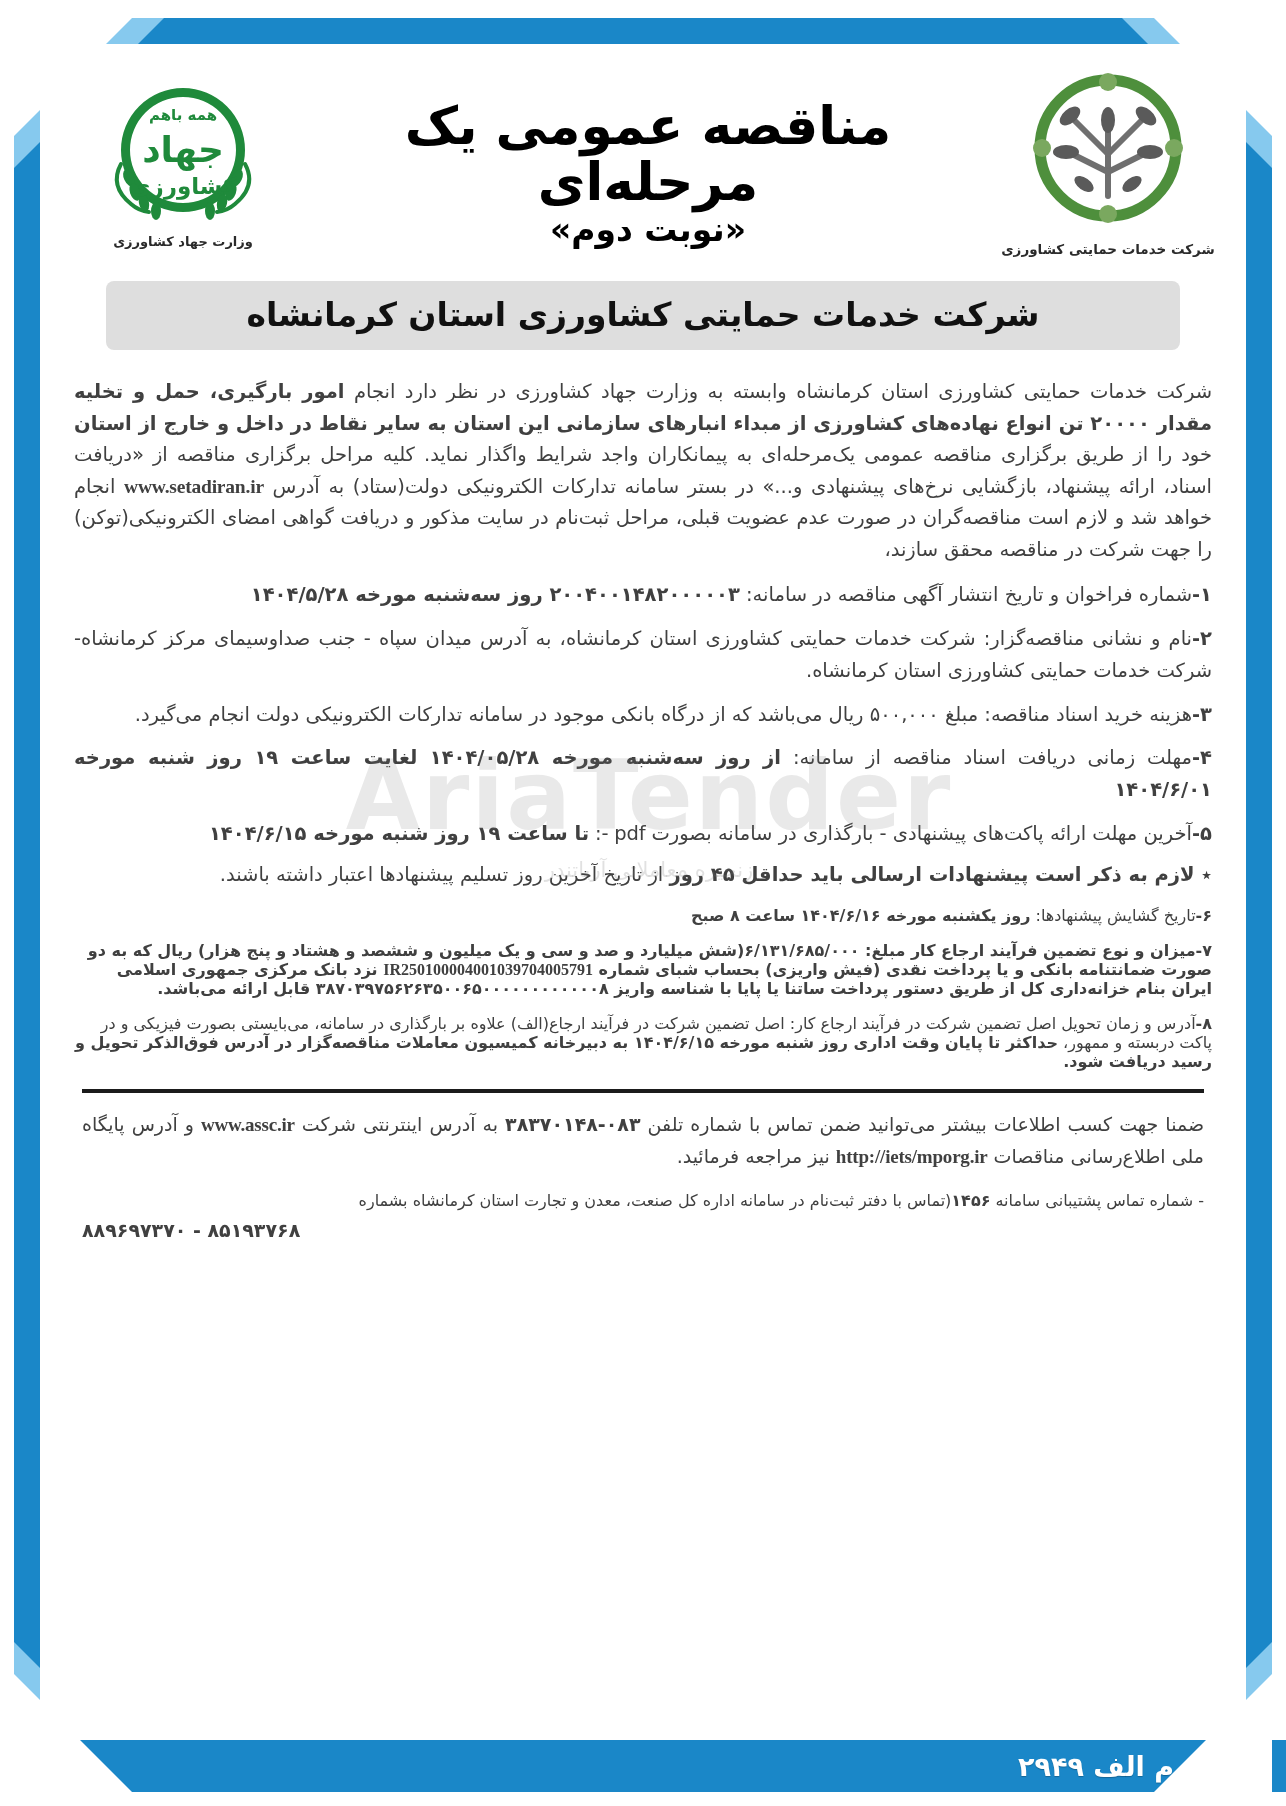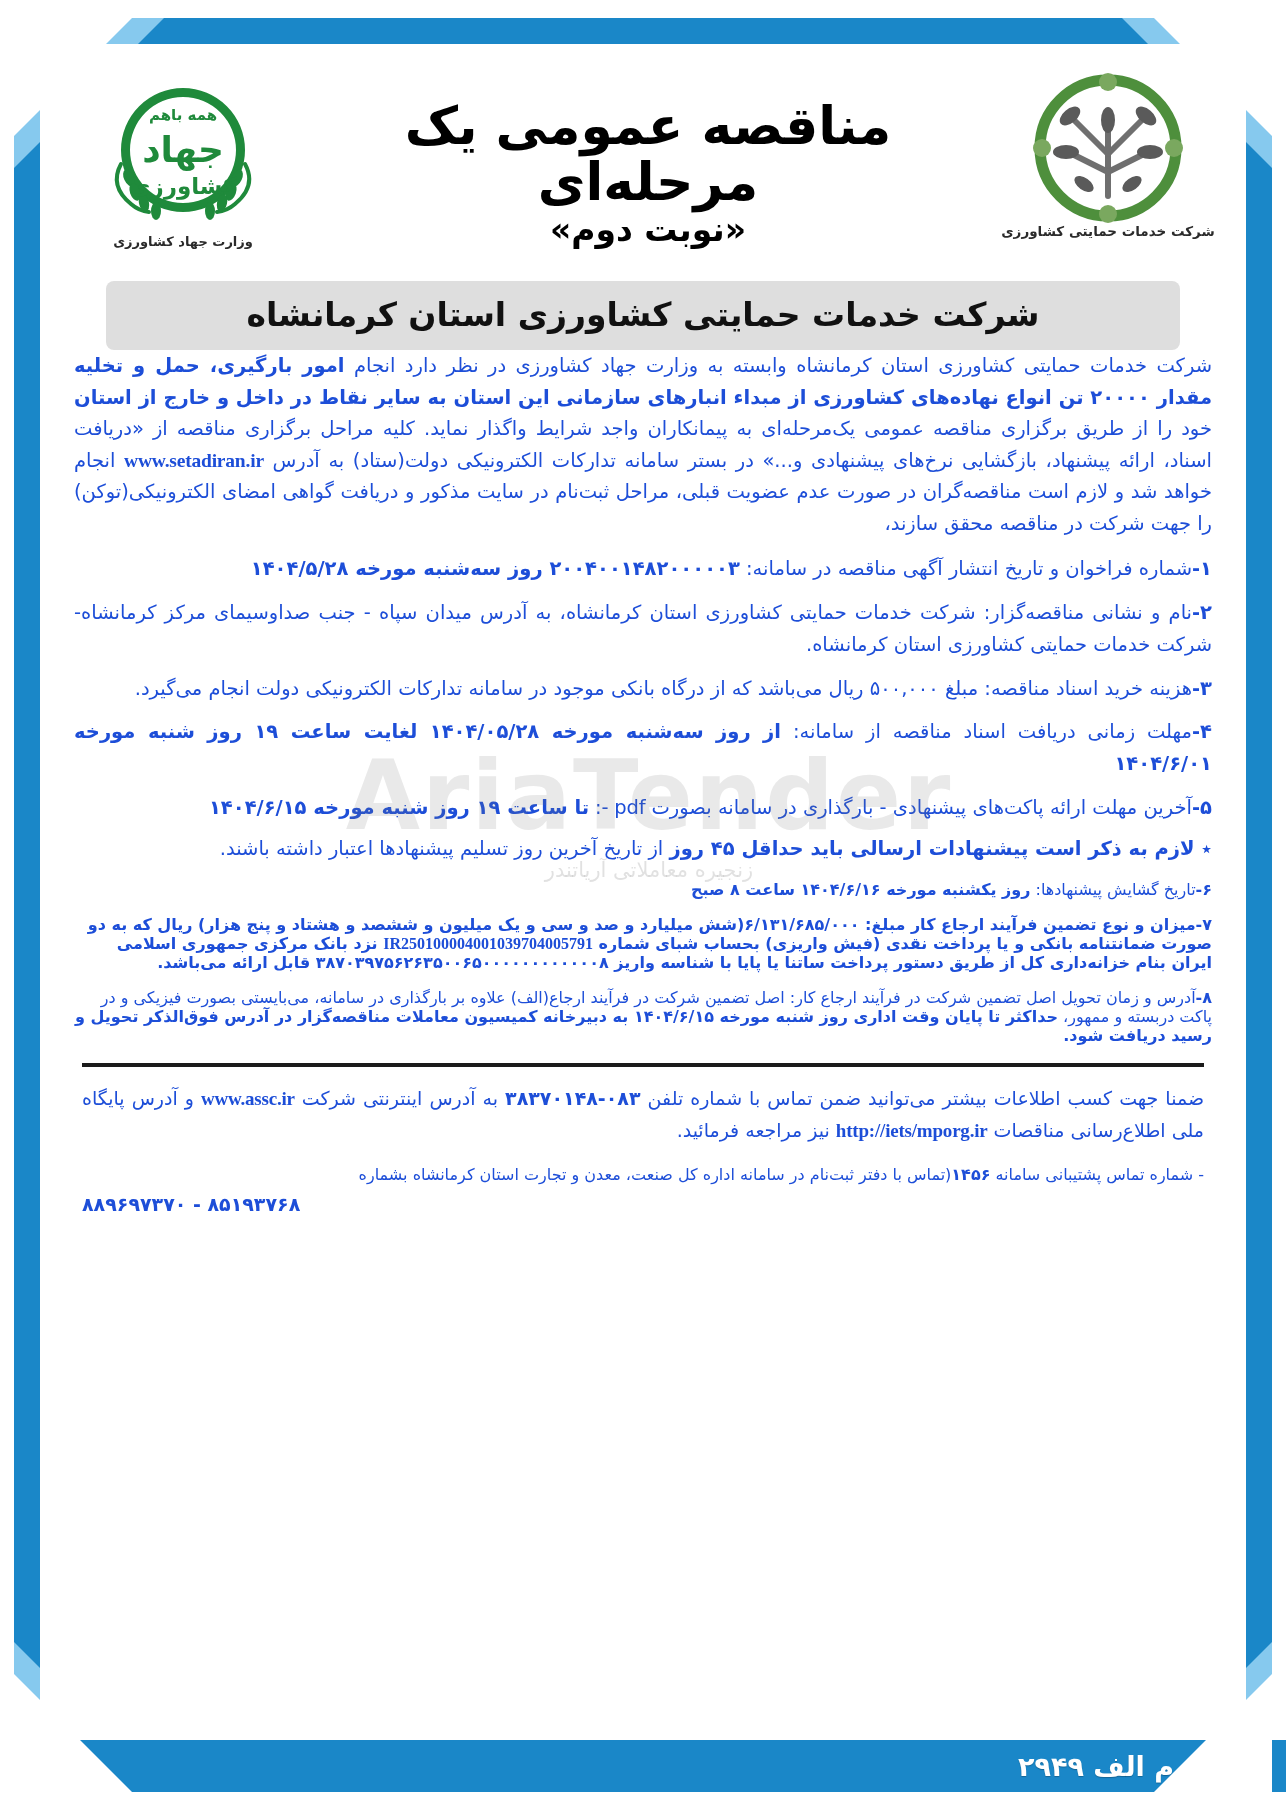--- a/index.html
+++ b/index.html
@@ -68,21 +68,21 @@
     align-items: flex-start;
     justify-content: space-between;
     padding: 18px 14px 4px 14px;
     height: 215px;
   }
   .logo-block {
     width: 200px;
     display: flex;
     flex-direction: column;
     align-items: center;
-    gap: 0;
+    gap: 18px;
   }
   .logo-caption {
     font-size: 13.5px;
     font-weight: bold;
     color: #2b2b2b;
     white-space: nowrap;
     letter-spacing: -0.3px;
   }
   .headline-block {
     flex: 1;
@@ -126,22 +126,23 @@
     font-size: 33px;
     font-weight: bold;
     color: #111;
     padding: 14px 10px 16px 10px;
     letter-spacing: -1px;
   }
 
   
   .body-wrap {
     position: relative;
+    margin-top: 26px;
     padding: 0 10px;
-    color: #1d4ed8;
+    color: #404040;
   }
   p.para {
     margin: 0 0 6px 0;
     font-size: 19.5px;
     line-height: 1.62;
     text-align: justify;
     text-justify: inter-word;
     letter-spacing: -0.2px;
   }
   .b { font-weight: bold; }

